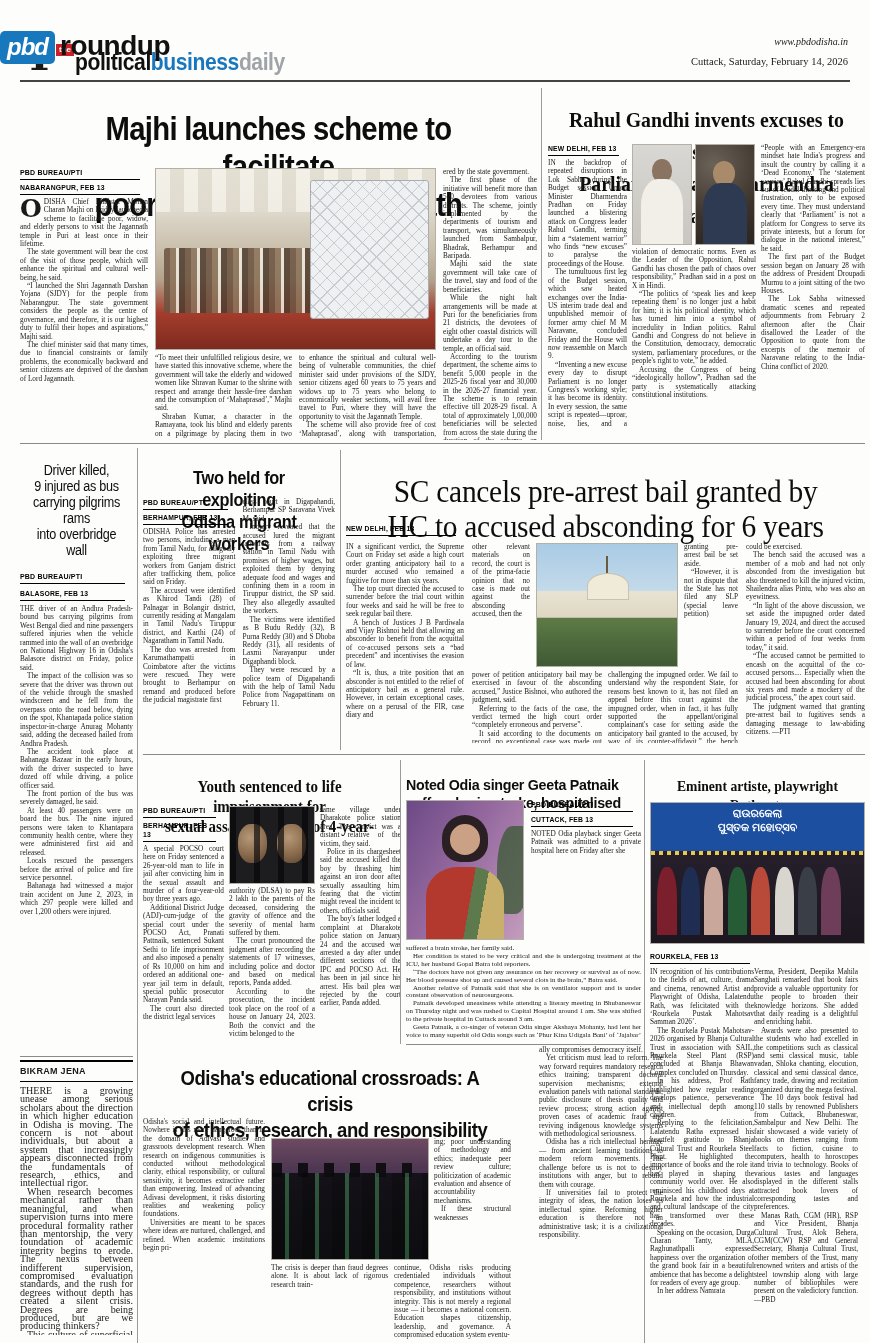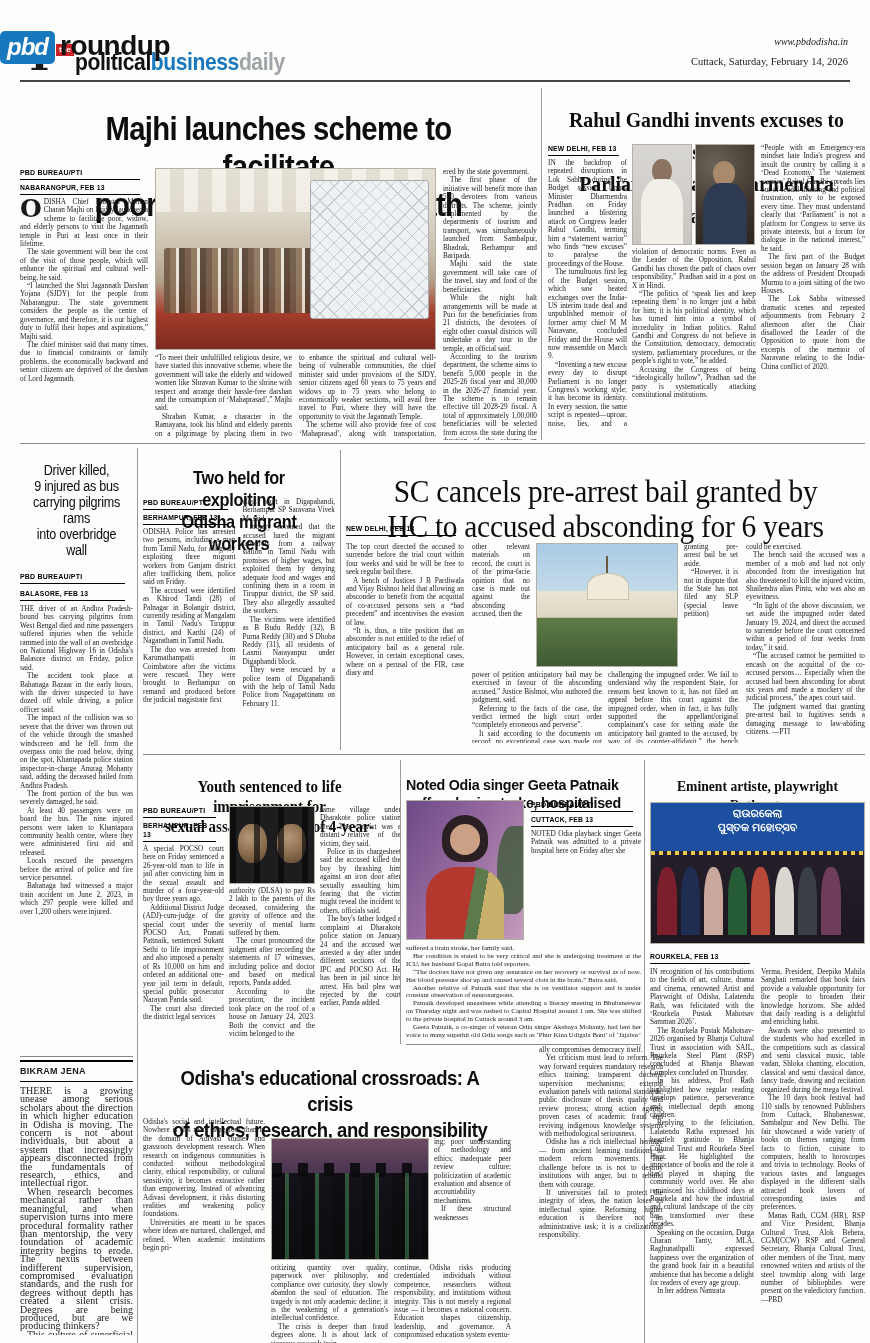--- a/index.html
+++ b/index.html
@@ -145,21 +145,21 @@
   .g-row .ph{width:118px;height:140px;flex:none;}
   .g-side{width:110px;}
   .g-side .bt{height:86px;}
   .geeta .g-rest{position:absolute;left:0;top:184px;width:235px;height:96px;font-size:6.9px;line-height:7.9px;}
 
   .rath{left:650px;top:760px;width:215px;height:583px;}
   .rath .hl{font-size:15.5px;line-height:19px;}
   .rath .hl>span{transform:scaleX(.88);transform-origin:center top;}
   .rath .ph{position:absolute;left:0;top:42px;width:215px;height:142px;}
   .rath .dl{position:absolute;left:0;top:192px;width:100px;}
-  .ra-cols{position:absolute;left:0;top:208px;width:215px;height:375px;display:flex;gap:7px;}
+  .ra-cols{position:absolute;left:0;top:208px;width:215px;height:375px;display:flex;gap:0;}
   .ra-cols .col{width:104px;} .ra-cols .bt{height:100%;}
 
   .bikram{left:20px;top:1060px;width:113px;height:283px;}
   .bk-head{border-top:2px solid #000;border-bottom:1px solid #000;
         font:700 9px/11px "Liberation Sans",sans-serif;padding:4px 0;letter-spacing:.3px;}
   .bikram .bt{margin-top:5px;height:248px;font-size:10px;}
 
   .edu{left:143px;top:1046px;width:498px;height:297px;}
   .edu .hl{position:absolute;left:6px;top:2px;width:362px;font-family:"Liberation Sans",sans-serif;
         font-size:21px;line-height:26px;letter-spacing:-.5px;}
@@ -272,22 +272,22 @@
 
   <section class="abs driver">
     <h3 class="hl"><span>Driver killed,
 9 injured as bus
 carrying pilgrims rams
 into overbridge wall</span></h3>
     <div class="by">PBD BUREAU/PTI</div>
     <div class="dl">BALASORE, FEB 13</div>
     <div class="bt">
         <p>THE driver of an Andhra Pradesh-bound bus carrying pilgrims from West Bengal died and nine passengers suffered injuries when the vehicle rammed into the wall of an overbridge on National Highway 16 in Odisha's Balasore district on Friday, police said.</p>
+        <p>The impact of the collision was so severe that the driver was thrown out of the vehicle through the smashed windscreen and he fell from the overpass onto the road below, dying on the spot, Khantapada police station inspector-in-charge Anurag Mohanty said, adding the deceased hailed from Andhra Pradesh.</p>
         <p>The accident took place at Bahanaga Bazaar in the early hours, with the driver suspected to have dozed off while driving, a police officer said.</p>
-        <p>The impact of the collision was so severe that the driver was thrown out of the vehicle through the smashed windscreen and he fell from the overpass onto the road below, dying on the spot, Khantapada police station inspector-in-charge Anurag Mohanty said, adding the deceased hailed from Andhra Pradesh.</p>
         <p>The front portion of the bus was severely damaged, he said.</p>
         <p>At least 40 passengers were on board the bus. The nine injured persons were taken to Khantapara community health centre, where they were administered first aid and released.</p>
         <p>Locals rescued the passengers before the arrival of police and fire service personnel.</p>
         <p>Bahanaga had witnessed a major train accident on June 2, 2023, in which 297 people were killed and over 1,200 others were injured.</p>
       </div>
   </section>
 
   <div class="vr" style="left:137px;top:448px;height:895px;"></div>
 
   <section class="abs twoheld">
@@ -313,20 +313,21 @@
   </section>
 
   <div class="vr" style="left:340px;top:450px;height:300px;"></div>
 
   <section class="abs sc">
     <h2 class="hl"><span>SC cancels pre-arrest bail granted by
 HC to accused absconding for 6 years</span></h2>
     <div class="dl">NEW DELHI, FEB 13</div>
     <div class="sc-body">
       <div class="sc-c1 bt">
+          <p>IN a significant verdict, the Supreme Court on Friday set aside a high court order granting anticipatory bail to a murder accused who remained a fugitive for more than six years.</p>
           <p>The top court directed the accused to surrender before the trial court within four weeks and said he will be free to seek regular bail there.</p>
           <p>A bench of Justices J B Pardiwala and Vijay Bishnoi held that allowing an absconder to benefit from the acquittal of co-accused persons sets a “bad precedent” and incentivises the evasion of law.</p>
           <p>“It is, thus, a trite position that an absconder is not entitled to the relief of anticipatory bail as a general rule. However, in certain exceptional cases, where on a perusal of the FIR, case diary and</p>
         </div>
       <div class="sc-c2a bt">
           <p>other relevant materials on record, the court is of the prima-facie opinion that no case is made out against the absconding accused, then the</p>
         </div>
       <div class="ph ph-sc sc-img">
           <div class="flag"></div>
           <div class="dome"></div>
@@ -482,21 +483,20 @@
           </div>
         <div class="e-wrap">
             <div class="bt">
               <p>ing; poor understanding of methodology and ethics; inadequate peer review culture; politicization of academic evaluation and absence of accountability mechanisms.</p>
               <p>If these structural weaknesses</p>
             </div>
           </div>
       </div>
       <div class="e-row2">
         <div class="col bt">
-            <p>oritizing quantity over quality, paperwork over philosophy, and compliance over curiosity, they slowly abandon the soul of education. The tragedy is not only academic decline; it is the weakening of a generation's intellectual confidence.</p>
             <p>The crisis is deeper than fraud degrees alone. It is about lack of rigorous research train-</p>
           </div>
         <div class="col bt">
             <p>continue, Odisha risks producing credentialed individuals without competence, researchers without responsibility, and institutions without integrity. This is not merely a regional issue — it becomes a national concern. Education shapes citizenship, leadership, and governance. A compromised education system eventu-</p>
           </div>
       </div>
     </div>
     <div class="e-c4 bt">
         <p>ally compromises democracy itself.</p>
         <p>Yet criticism must lead to reform. The way forward requires mandatory research ethics training; transparent doctoral supervision mechanisms; external evaluation panels with national standards; public disclosure of thesis quality and review process; strong action against proven cases of academic fraud and reviving indigenous knowledge systems with methodological seriousness.</p>

